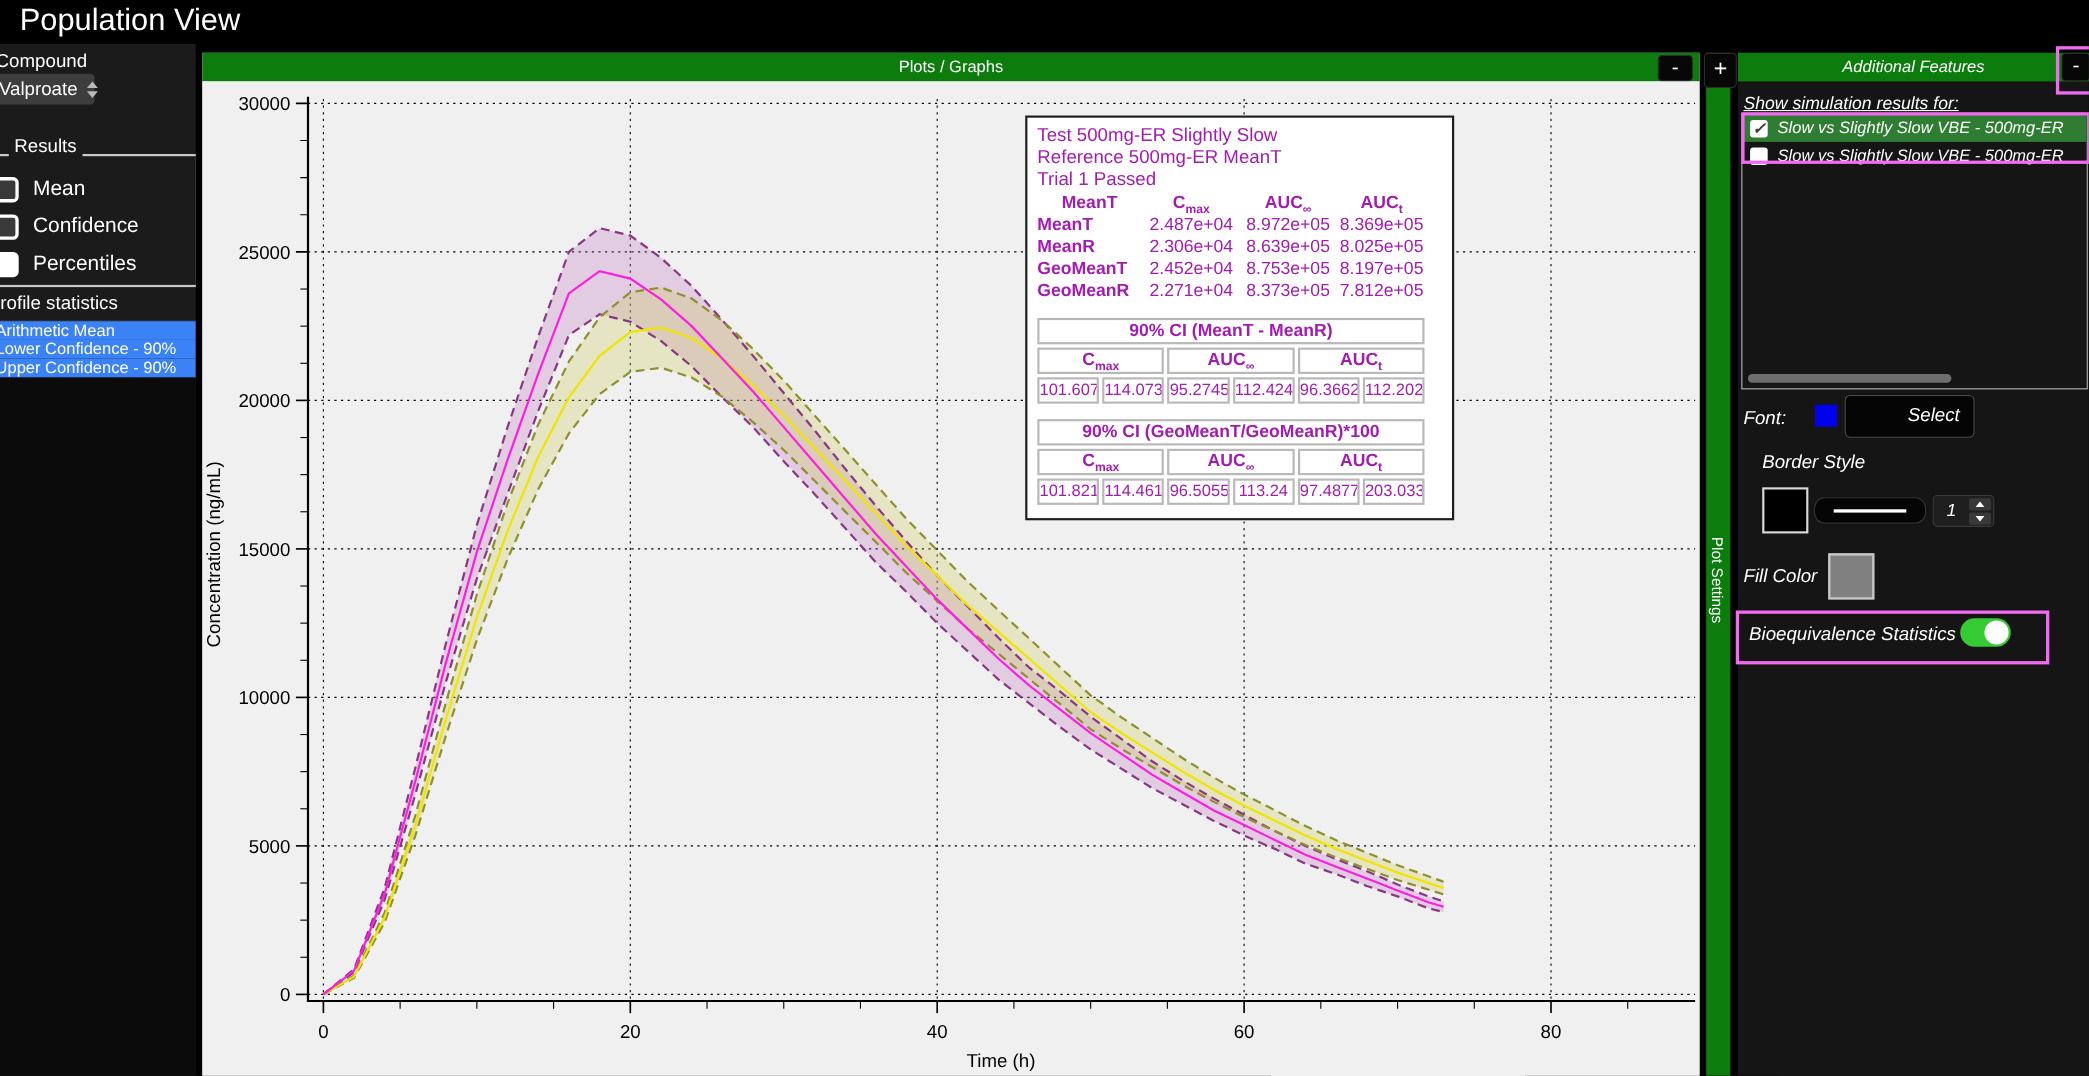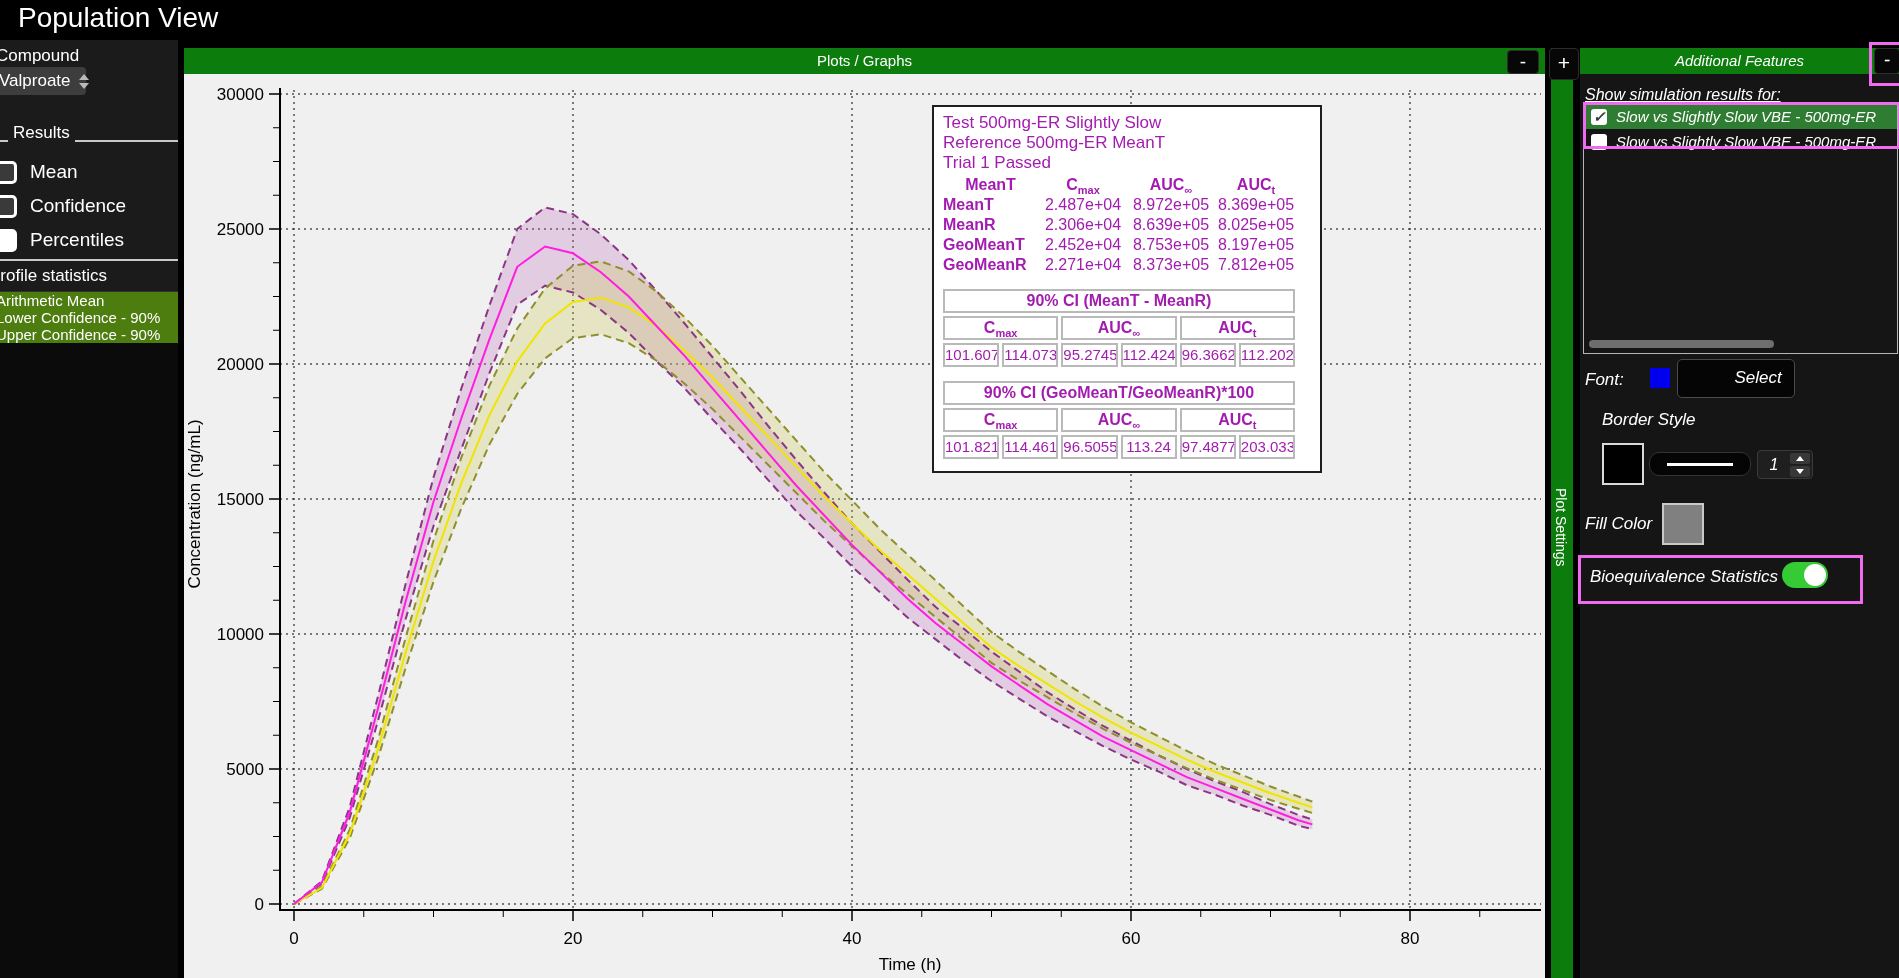--- a/index.html
+++ b/index.html
@@ -23,21 +23,21 @@
   .tri-dn{width:0;height:0;border-left:5px solid transparent;border-right:5px solid transparent;border-top:6px solid #b9b9b9;}
   #results-box{left:-12px;top:100px;width:188px;height:117px;border:2px solid #c9c9c9;}
   #results-legend{left:8px;top:83px;background:#1b1b1b;padding:0 5px;font-size:17px;}
   .cb-row{left:-6px;height:24px;display:flex;align-items:center;gap:13px;white-space:nowrap;}
   #cb-row-0{top:120px;} #cb-row-1{top:154px;} #cb-row-2{top:188px;}
   .scb{width:17px;height:17px;border:3px solid #fff;border-radius:5px;background:#3a3a3a;flex:0 0 auto;}
   .scb.light{background:#fff;}
   .cb-row span.lbl{font-size:19px;}
   #profile-label{left:-11px;top:226px;}
   #stats-list{left:0;top:251px;width:178px;height:687px;background:#0b0b0b;border-top:1px solid #323232;}
-  .stat-item{display:block;height:17px;line-height:17px;background:#4d7c0f;color:#fff;font-size:15px;
+  .stat-item{display:block;height:17px;line-height:17px;background:#3b82f6;color:#fff;font-size:15px;
              white-space:nowrap;overflow:hidden;}
   .stat-item span{margin-left:-4px;display:inline-block;}
 
   
   #plots-panel{left:184px;top:48px;width:1361px;height:930px;background:#f0f0f0;}
   .panel-header{position:absolute;left:0;top:0;width:100%;height:26px;background:#0c7c0c;
                 color:#fff;font-size:15px;text-align:center;line-height:26px;}
   .mini-btn{position:absolute;background:#070707;color:#fff;border-radius:4px;text-align:center;
             font-size:19px;line-height:22px;border:1px solid #2c2c2c;cursor:pointer;}
   #plots-minus{right:6px;top:2px;width:30px;height:22px;}

